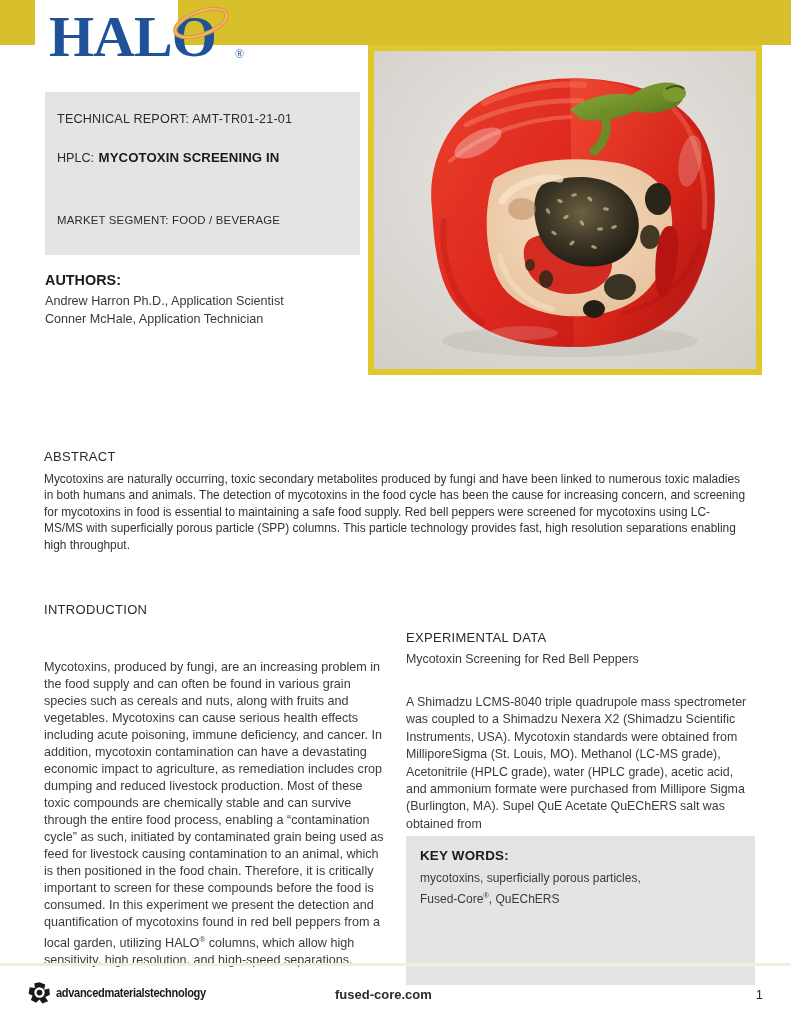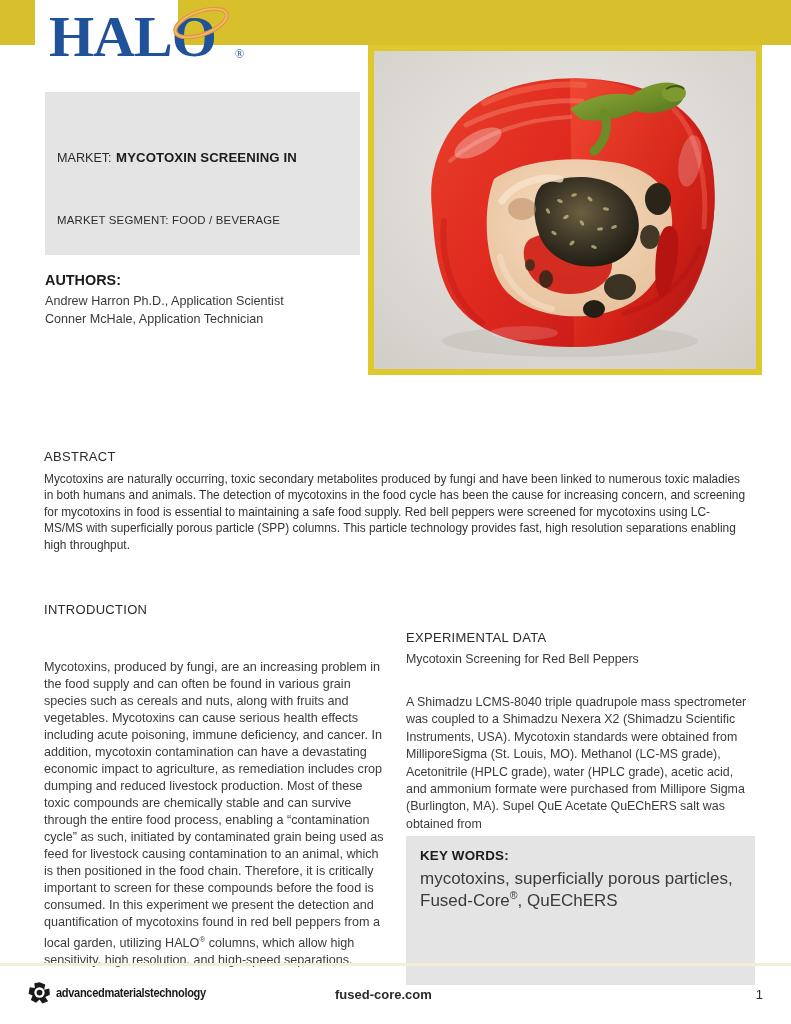--- a/index.html
+++ b/index.html
@@ -111,21 +111,21 @@
   .keywords-box {
     position:absolute; left:406px; top:836px; width:349px; height:149px;
     background:#e4e4e4;
   }
   .keywords-head {
     position:absolute; left:14px; top:12px;
     font-size:13.4px; font-weight:bold; color:#1b1b1b; letter-spacing:.2px;
   }
   .keywords-body {
     position:absolute; left:14px; top:34px; width:320px;
-    font-size:17px; line-height:17px; color:#3b3b3b;
+    font-size:12px; line-height:17px; color:#3b3b3b;
   }
 
   
   .footer-rule {
     position:absolute; left:0; top:963px; width:791px; height:3px;
     background:#f3eed6;
   }
   .footer-logo {
     position:absolute; left:28px; top:981px; height:23px;
     display:flex; align-items:center; gap:5px;
@@ -155,22 +155,23 @@
 <div class="logo">
   <svg viewBox="0 0 215 62" width="215" height="62" xmlns="http://www.w3.org/2000/svg">
     <text x="0" y="50" font-family="Liberation Serif, serif" font-size="58" font-weight="bold" fill="#1f5298" letter-spacing="-1">HALO</text>
     <ellipse cx="152" cy="17" rx="27" ry="11.5" fill="none" stroke="#e39b3f" stroke-width="4.2" transform="rotate(-20 152 17)"></ellipse>
     <ellipse cx="152" cy="17" rx="27" ry="11.5" fill="none" stroke="#f0c074" stroke-width="1.4" transform="rotate(-20 152 17)"></ellipse>
     <text x="186" y="52" font-family="Liberation Serif, serif" font-size="12" fill="#1f5298">®</text>
   </svg>
 </div>
 
 <div class="info-box">
+  <div class="info-line-report">TECHNICAL REPORT: AMT-TR01-21-01</div>
   <div class="info-title-wrap">
-    <span class="info-title-label">MARKET:</span>
+    <span class="info-title-label">HPLC:</span>
     <span class="info-title-value">MYCOTOXIN SCREENING IN</span>
   </div>
   <div class="info-line-segment">MARKET SEGMENT: FOOD / BEVERAGE</div>
 </div>
 
 <div class="authors">
   <div class="authors-head">AUTHORS:</div>
   <div class="authors-line">Andrew Harron Ph.D., Application Scientist</div>
   <div class="authors-line">Conner McHale, Application Technician</div>
 </div>

